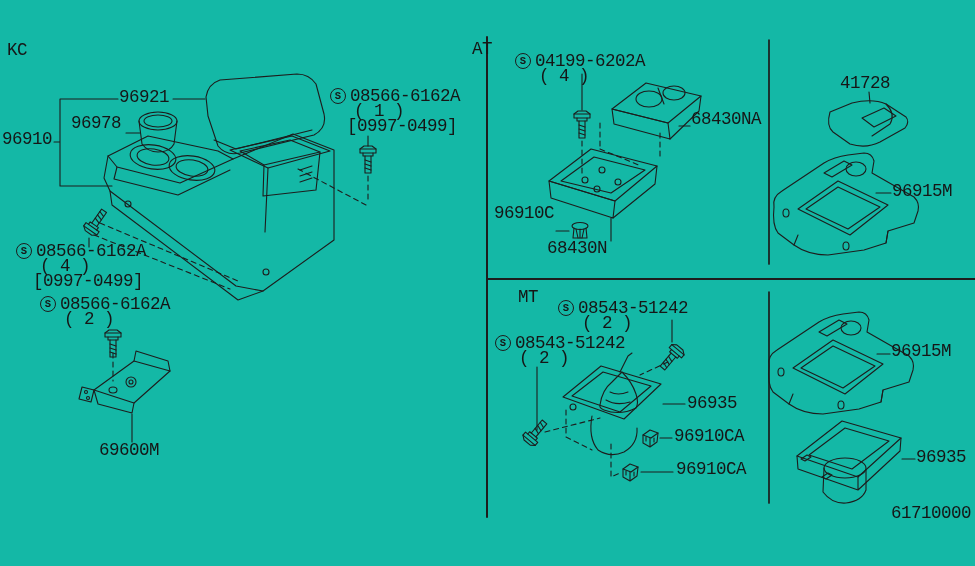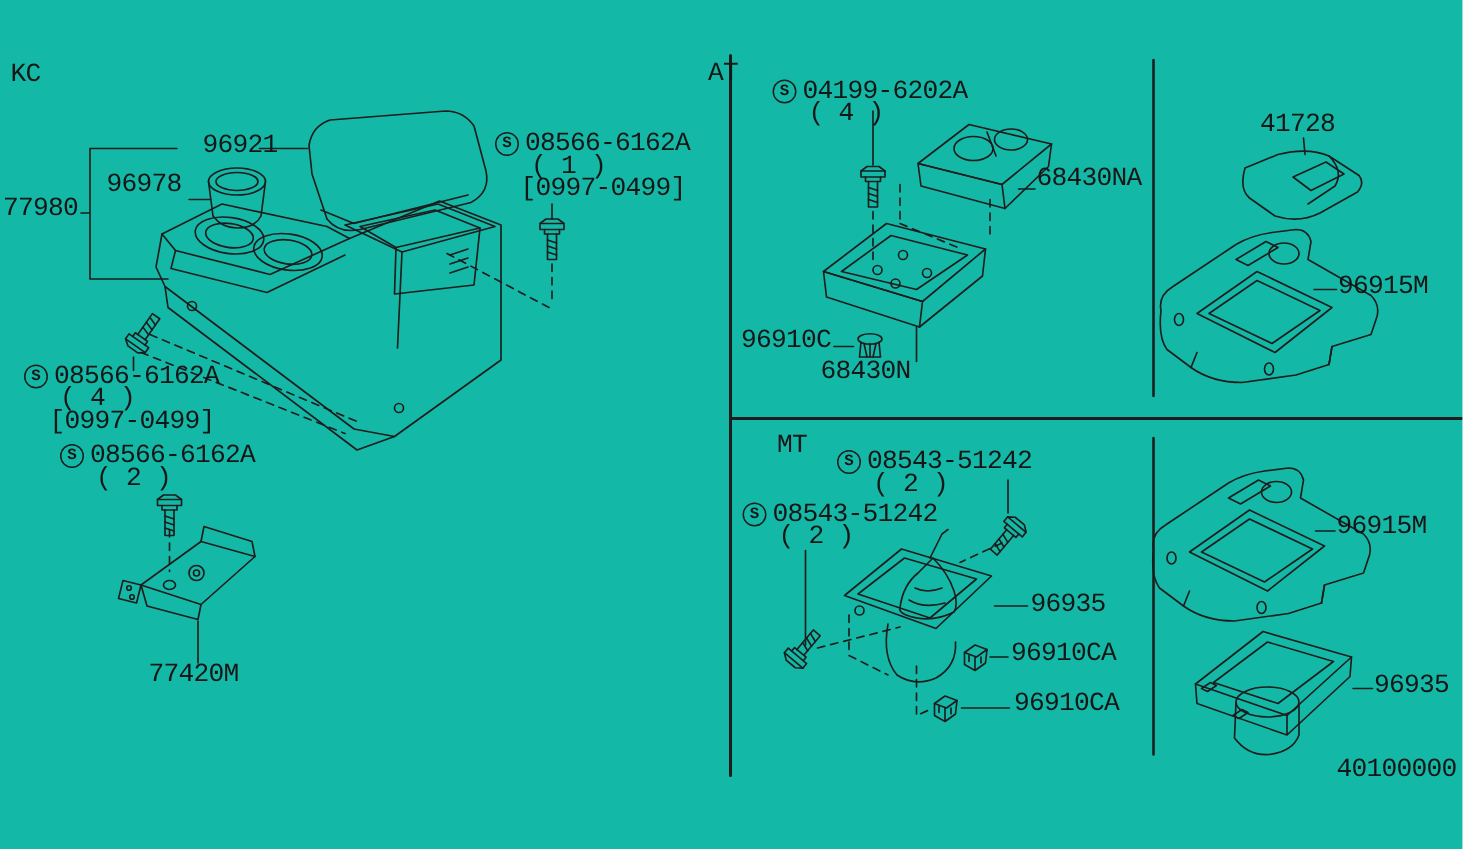--- a/index.html
+++ b/index.html
@@ -221,24 +221,24 @@
     <path d="M797,456 L842,421 L901,438 L858,477 Z"></path>
     <path d="M809,455 L845,428 L889,441 L852,469 Z"></path>
     <path d="M797,456 L798,469 L858,490 L858,477 M901,438 L900,451 L858,490"></path>
     <ellipse cx="845" cy="468" rx="21" ry="10"></ellipse>
     <path d="M824,468 L823,492 Q832,504 846,503 Q862,501 866,490 L866,470"></path>
     <path d="M801,459 l6,-4 l4,2 l-6,4 z M822,477 l6,-4 l4,2 l-6,4 z"></path>
   </g>
 </svg>
 
 <div class="lbl" style="left:7px;top:43px">KC</div>
-<div class="lbl" style="left:135px;top:90px">96921</div>
+<div class="lbl" style="left:119px;top:90px">96921</div>
 <div class="lbl" style="left:71px;top:116px">96978</div>
-<div class="lbl" style="left:2px;top:132px">77980</div>
-<div class="lbl" style="left:99px;top:443px">77420M</div>
+<div class="lbl" style="left:2px;top:132px">96910</div>
+<div class="lbl" style="left:99px;top:443px">69600M</div>
 
 <div class="sblock" style="left:330px;top:88px">
   <div class="srow">
     <span class="scircle">S</span>
     <span>08566-6162A</span>
   </div>
   <div class="sqty">( 1 )</div>
   <div class="srange">[0997-0499]</div>
 </div>
 
@@ -263,21 +263,21 @@
 
 <div class="sblock" style="left:515px;top:53px">
   <div class="srow">
     <span class="scircle">S</span>
     <span>04199-6202A</span>
   </div>
   <div class="sqty">( 4 )</div>
 </div>
 
 <div class="lbl" style="left:691px;top:112px">68430NA</div>
-<div class="lbl" style="left:494px;top:220px">96910C</div>
+<div class="lbl" style="left:494px;top:206px">96910C</div>
 <div class="lbl" style="left:547px;top:241px">68430N</div>
 <div class="lbl" style="left:840px;top:76px">41728</div>
 <div class="lbl" style="left:892px;top:184px">96915M</div>
 
 <div class="lbl" style="left:518px;top:290px">MT</div>
 
 <div class="sblock" style="left:558px;top:300px">
   <div class="srow">
     <span class="scircle">S</span>
     <span>08543-51242</span>
@@ -292,15 +292,15 @@
   </div>
   <div class="sqty">( 2 )</div>
 </div>
 
 <div class="lbl" style="left:687px;top:396px">96935</div>
 <div class="lbl" style="left:674px;top:429px">96910CA</div>
 <div class="lbl" style="left:676px;top:462px">96910CA</div>
 <div class="lbl" style="left:891px;top:344px">96915M</div>
 <div class="lbl" style="left:916px;top:450px">96935</div>
 
-<div class="lbl" style="left:891px;top:506px">40100000</div>
+<div class="lbl" style="left:891px;top:506px">61710000</div>
 
 </div>
 
 </body></html>

